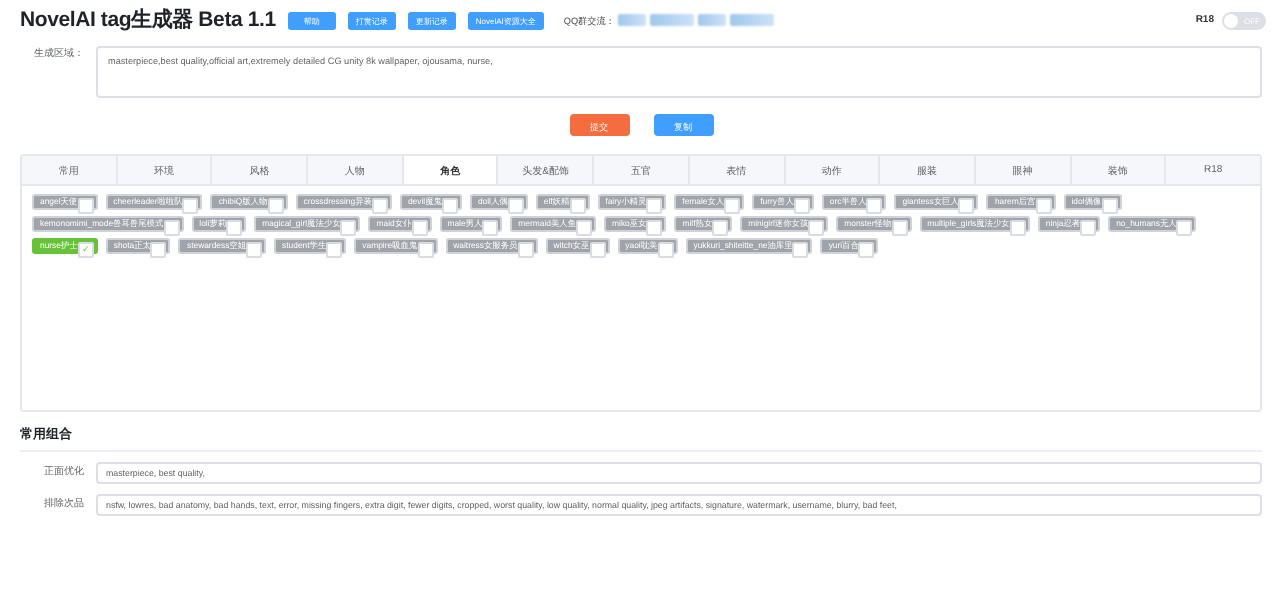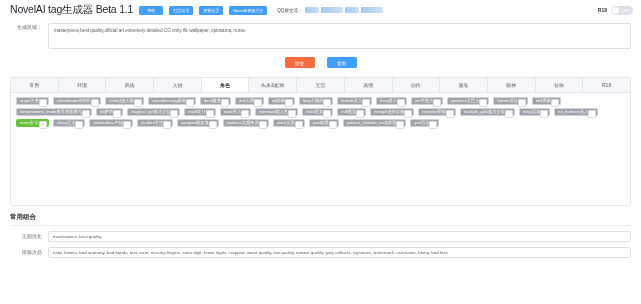--- a/index.html
+++ b/index.html
@@ -13,21 +13,21 @@
   }
   .page { width: 641px; height: 304px; position: relative; }
 
   
   .header {
     display: flex; align-items: center;
     padding: 4px 8px 4px 10px;
     height: 20px;
   }
   .app-title {
-    font-size: 10.5px; font-weight: normal; letter-spacing: -0.2px;
+    font-size: 10.5px; font-weight: bold; letter-spacing: -0.2px;
     white-space: nowrap; color: #1f2329; text-align: right;
   }
   .hdr-btn {
     margin-left: 6px;
     height: 9px; min-width: 24px;
     padding: 0 4px;
     border: none; border-radius: 1.5px;
     background: #409eff;
     color: #fff;
     font-size: 4px; line-height: 9px; text-align: center;

